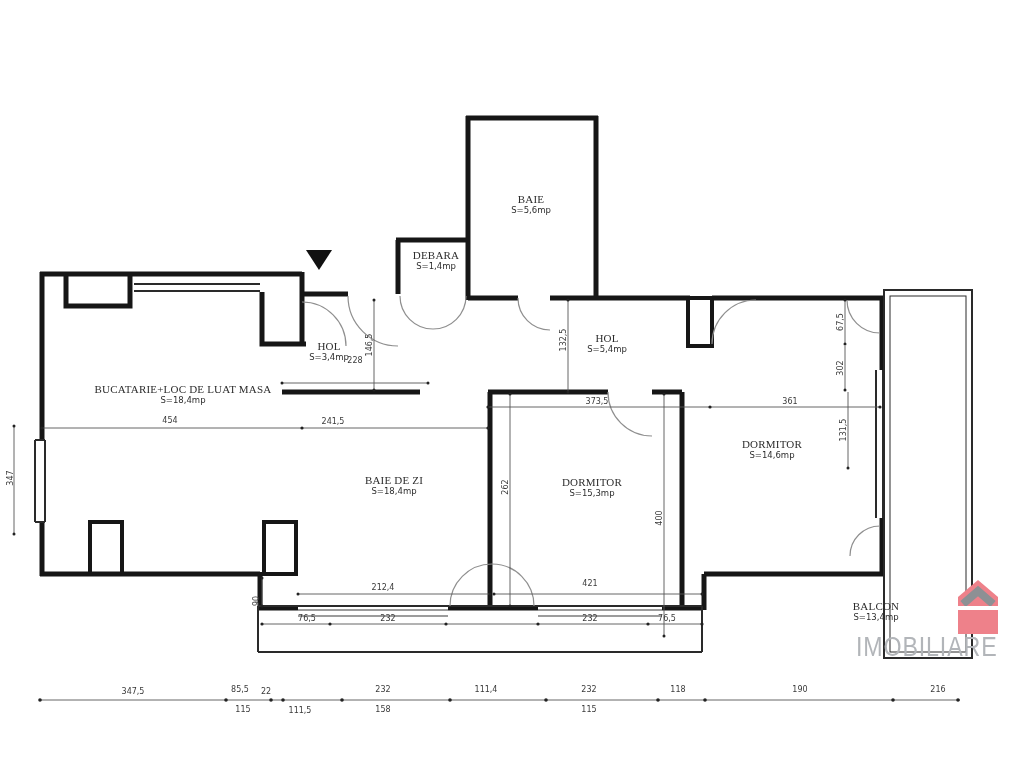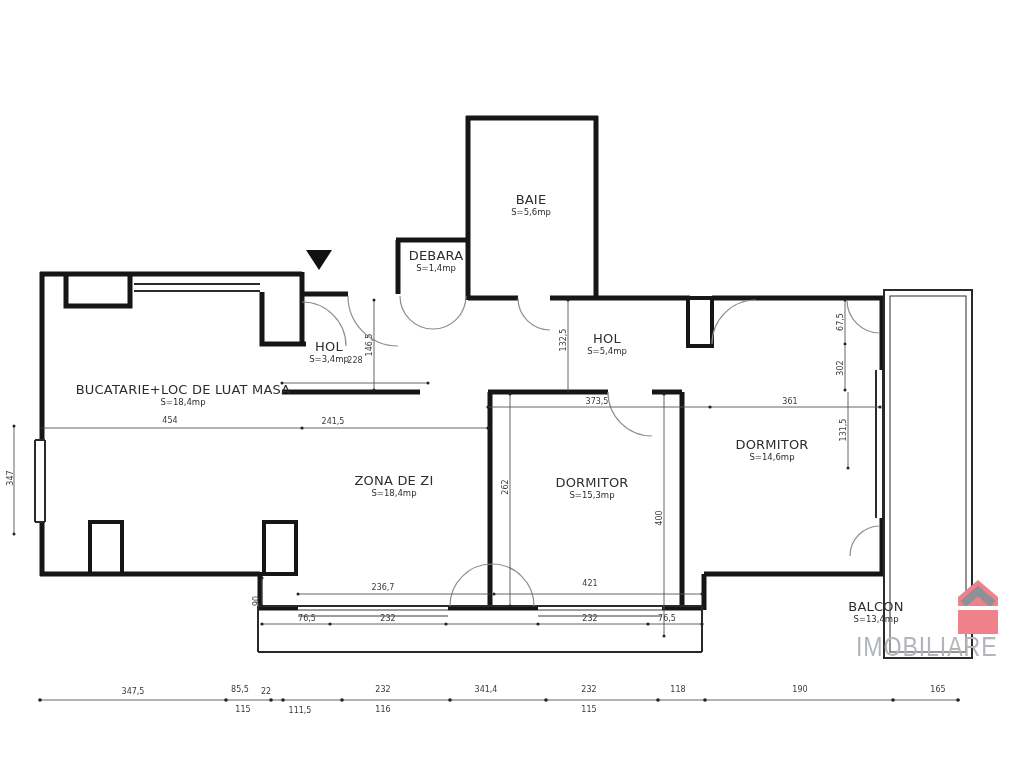--- a/index.html
+++ b/index.html
@@ -3,21 +3,21 @@
 <meta charset="utf-8">
 <style>
   html,body{margin:0;padding:0;background:#fff;}
   #canvas{position:relative;width:1024px;height:768px;background:#ffffff;overflow:hidden;
           font-family:"DejaVu Sans",sans-serif;}
   #plan-svg{position:absolute;left:0;top:0;}
   .dim{position:absolute;transform:translate(-50%,-50%);font-size:8px;color:#3a3a3a;
        white-space:nowrap;letter-spacing:0;}
   .dim.rot{transform:translate(-50%,-50%) rotate(-90deg);}
   .room{position:absolute;transform:translate(-50%,-50%);text-align:center;color:#2d2d2d;z-index:1;}
-  .room .nm{display:block;font-size:13px;letter-spacing:.2px;}
+  .room .nm{display:block;font-size:11px;letter-spacing:.2px;font-family:Liberation Serif, serif;}
   .room .ar{display:block;font-size:8.5px;}
   .botdim{position:absolute;transform:translate(-50%,-50%);font-size:8px;color:#3a3a3a;white-space:nowrap;}
   
   .logo{position:absolute;left:850px;top:576px;width:174px;height:92px;z-index:2;}
   .logo .tnt{position:absolute;left:2px;top:0;font-size:56px;font-weight:bold;
              color:#a7abaf;letter-spacing:-2px;line-height:62px;
              font-family:"Liberation Sans",sans-serif;}
   .logo .house{position:absolute;left:108px;top:4px;width:40px;height:54px;}
   .logo .sub{position:absolute;left:6px;top:56px;font-size:27px;color:#b2b5b9;
              letter-spacing:1px;transform:scaleX(.86);transform-origin:left;
@@ -172,21 +172,21 @@
   </div>
   <div class="room" style="left:329px;top:351px">
     <span class="nm">HOL</span>
     <span class="ar">S=3,4mp</span>
   </div>
   <div class="room" style="left:183px;top:394px">
     <span class="nm">BUCATARIE+LOC DE LUAT MASA</span>
     <span class="ar">S=18,4mp</span>
   </div>
   <div class="room" style="left:394px;top:485px">
-    <span class="nm">ZONA DE ZI</span>
+    <span class="nm">BAIE DE ZI</span>
     <span class="ar">S=18,4mp</span>
   </div>
   <div class="room" style="left:607px;top:343px">
     <span class="nm">HOL</span>
     <span class="ar">S=5,4mp</span>
   </div>
   <div class="room" style="left:592px;top:487px">
     <span class="nm">DORMITOR</span>
     <span class="ar">S=15,3mp</span>
   </div>
@@ -204,41 +204,41 @@
   <span class="dim" style="left:355px;top:360px">228</span>
   <span class="dim rot" style="left:369px;top:345px">146,5</span>
   <span class="dim rot" style="left:563px;top:340px">132,5</span>
   <span class="dim" style="left:597px;top:401px">373,5</span>
   <span class="dim" style="left:790px;top:401px">361</span>
   <span class="dim rot" style="left:840px;top:322px">67,5</span>
   <span class="dim rot" style="left:840px;top:368px">302</span>
   <span class="dim rot" style="left:843px;top:430px">131,5</span>
   <span class="dim rot" style="left:505px;top:487px">262</span>
   <span class="dim rot" style="left:659px;top:518px">400</span>
-  <span class="dim" style="left:383px;top:587px">236,7</span>
+  <span class="dim" style="left:383px;top:587px">212,4</span>
   <span class="dim" style="left:590px;top:583px">421</span>
   <span class="dim" style="left:307px;top:618px">76,5</span>
   <span class="dim" style="left:388px;top:618px">232</span>
   <span class="dim" style="left:590px;top:618px">232</span>
   <span class="dim" style="left:667px;top:618px">76,5</span>
   <span class="dim rot" style="left:256px;top:601px">90</span>
   <span class="dim rot" style="left:10px;top:478px">347</span>
 
   <span class="botdim" style="left:133px;top:691px">347,5</span>
   <span class="botdim" style="left:240px;top:689px">85,5</span>
   <span class="botdim" style="left:266px;top:691px">22</span>
   <span class="botdim" style="left:300px;top:710px">111,5</span>
   <span class="botdim" style="left:383px;top:689px">232</span>
-  <span class="botdim" style="left:486px;top:689px">341,4</span>
+  <span class="botdim" style="left:486px;top:689px">111,4</span>
   <span class="botdim" style="left:589px;top:689px">232</span>
   <span class="botdim" style="left:678px;top:689px">118</span>
   <span class="botdim" style="left:800px;top:689px">190</span>
-  <span class="botdim" style="left:938px;top:689px">165</span>
+  <span class="botdim" style="left:938px;top:689px">216</span>
   <span class="botdim" style="left:243px;top:709px">115</span>
-  <span class="botdim" style="left:383px;top:709px">116</span>
+  <span class="botdim" style="left:383px;top:709px">158</span>
   <span class="botdim" style="left:589px;top:709px">115</span>
 
   <div class="logo">
     <svg class="house" viewBox="0 0 40 54">
       <polygon points="20,0 40,17 40,54 0,54 0,17" fill="#ee818a"></polygon>
       <polyline points="5,24 20,11 35,24" stroke="#8d9094" stroke-width="8" fill="none"></polyline>
       <rect x="0" y="26" width="40" height="4" fill="#ffffff"></rect>
     </svg>
     <div class="sub">IMOBILIARE</div>
   </div>

